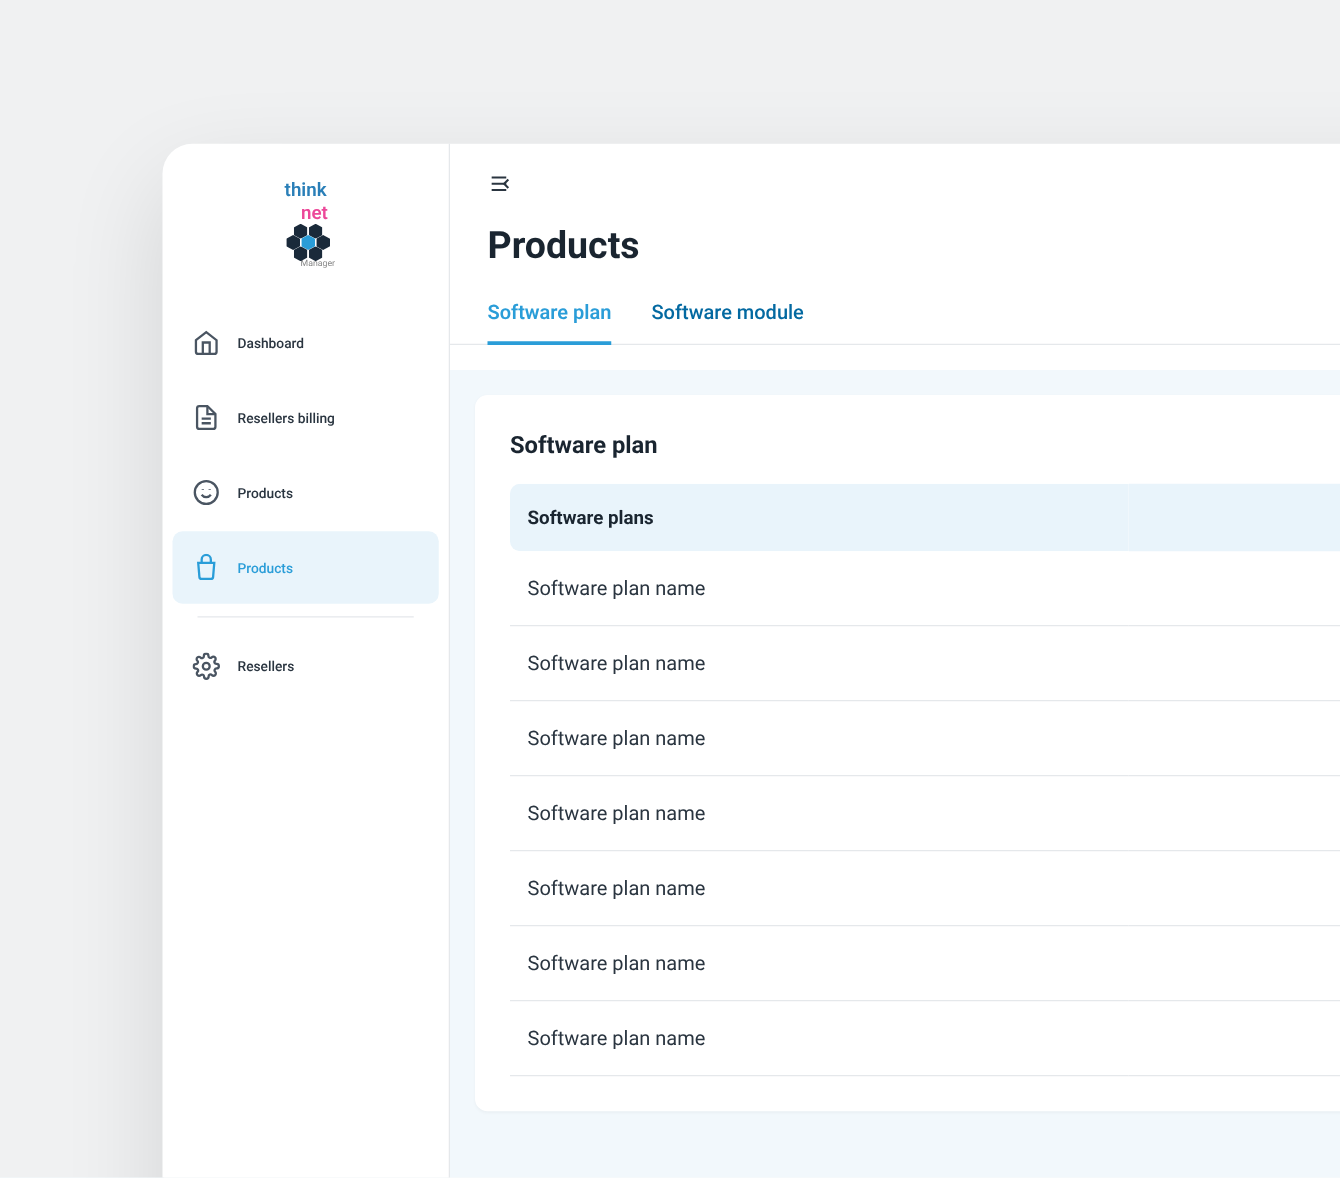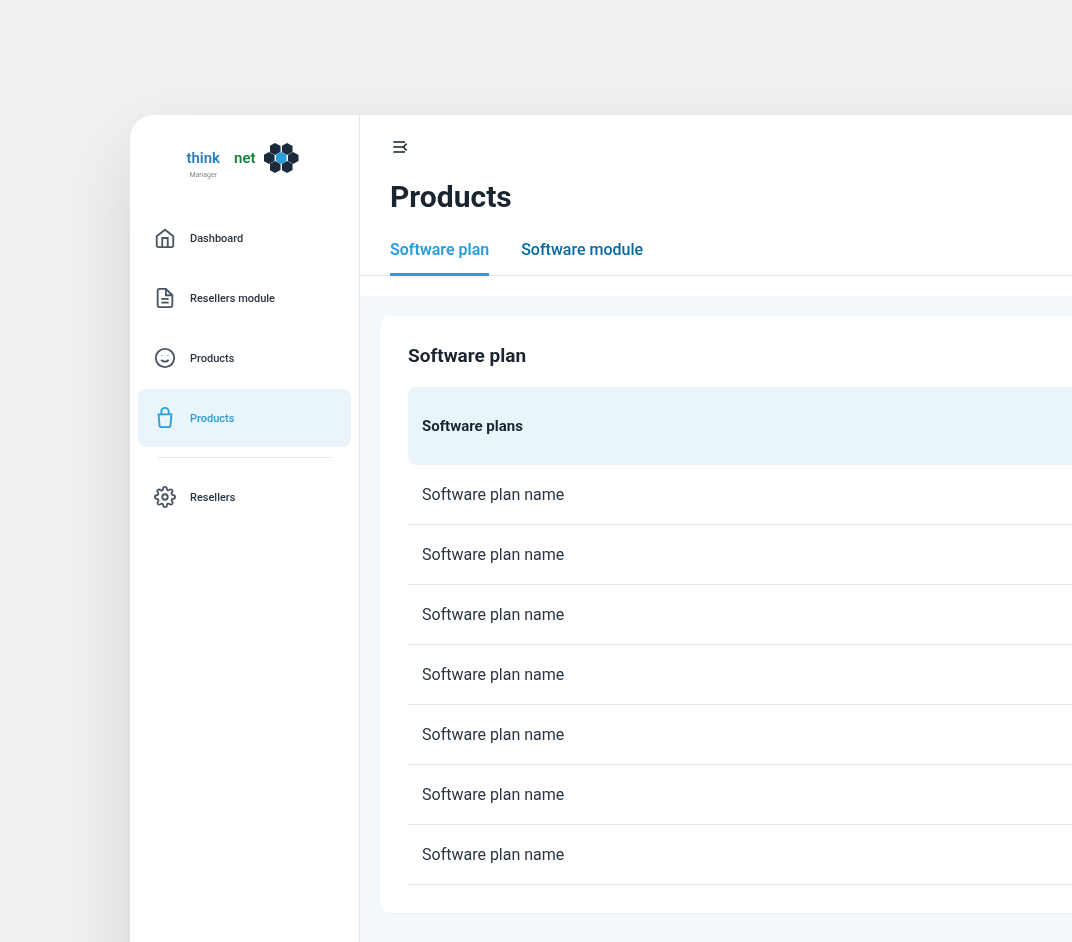--- a/index.html
+++ b/index.html
@@ -41,42 +41,44 @@
       align-items: center;
       justify-content: center;
       padding: 8px 20px 30px 20px;
     }
     
     .logo-text {
       display: flex;
       align-items: center;
       font-size: 15px;
       font-weight: 600;
+      flex-direction: column;
     }
     
     .logo-think {
       color: #2a7fb8;
     }
     
     .logo-net {
-      color: #15803d;
+      color: #ec4899;
       margin-left: 14px;
     }
     
     .logo-icon {
       margin-left: 5px;
       display: flex;
       align-items: center;
     }
     
     .logo-manager {
       font-size: 7px;
       color: #888;
       margin-top: -2px;
       margin-left: 3px;
+      text-align: right;
     }
     
     .nav-list {
       list-style: none;
       padding: 0 8px;
     }
     
     .nav-item {
       display: flex;
       align-items: center;
@@ -208,21 +210,21 @@
       width: 100%;
       border-collapse: collapse;
     }
     
     .table thead tr {
       background: #e9f4fb;
     }
     
     .table th {
       text-align: left;
-      padding: 30px 14px;
+      padding: 18px 14px;
       font-size: 15px;
       font-weight: 700;
       color: #1a2530;
     }
     
     .table th:first-child {
       border-radius: 8px 0 0 8px;
     }
     
     .table td {
@@ -299,21 +301,21 @@
       </li>
       <li class="nav-item">
         <span class="nav-icon">
           <svg viewBox="0 0 24 24" width="22" height="22">
               <path d="M13 2H6a2 2 0 0 0-2 2v16a2 2 0 0 0 2 2h12a2 2 0 0 0 2-2V9z"></path>
               <path d="M13 2v7h7"></path>
               <line x1="8" y1="13" x2="16" y2="13"></line>
               <line x1="8" y1="17" x2="16" y2="17"></line>
             </svg>
         </span>
-        <span class="nav-label">Resellers module</span>
+        <span class="nav-label">Resellers billing</span>
       </li>
       <li class="nav-item">
         <span class="nav-icon">
           <svg viewBox="0 0 24 24" width="22" height="22">
               <circle cx="12" cy="12" r="10"></circle>
               <path d="M8 14s1.5 2 4 2 4-2 4-2"></path>
               <line x1="9" y1="9" x2="9" y2="9.5"></line>
               <line x1="15" y1="9" x2="15" y2="9.5"></line>
             </svg>
         </span>

